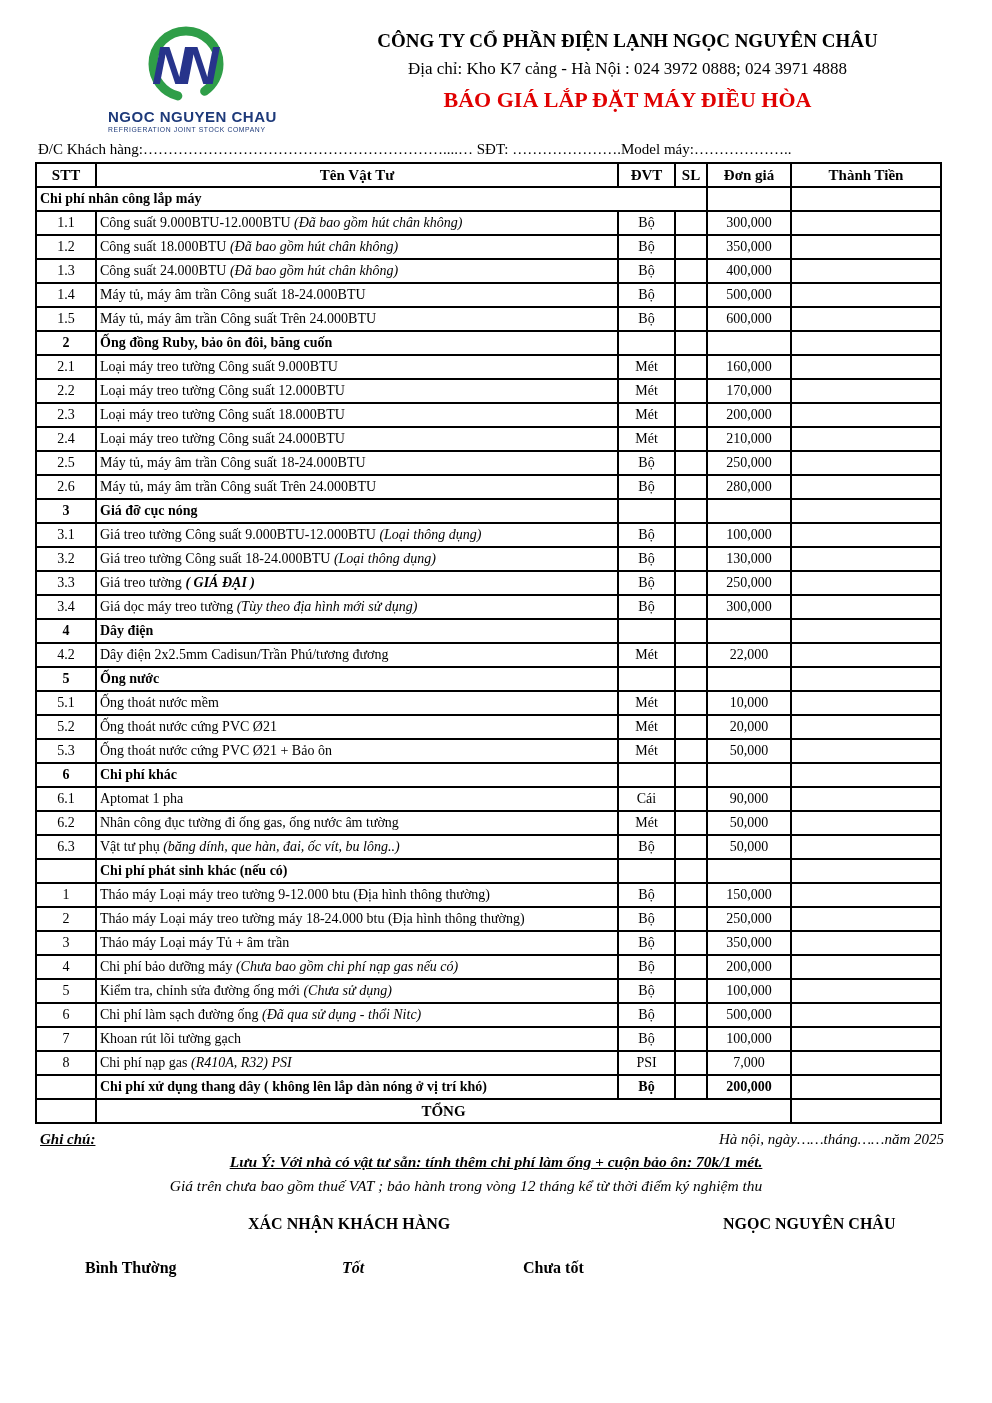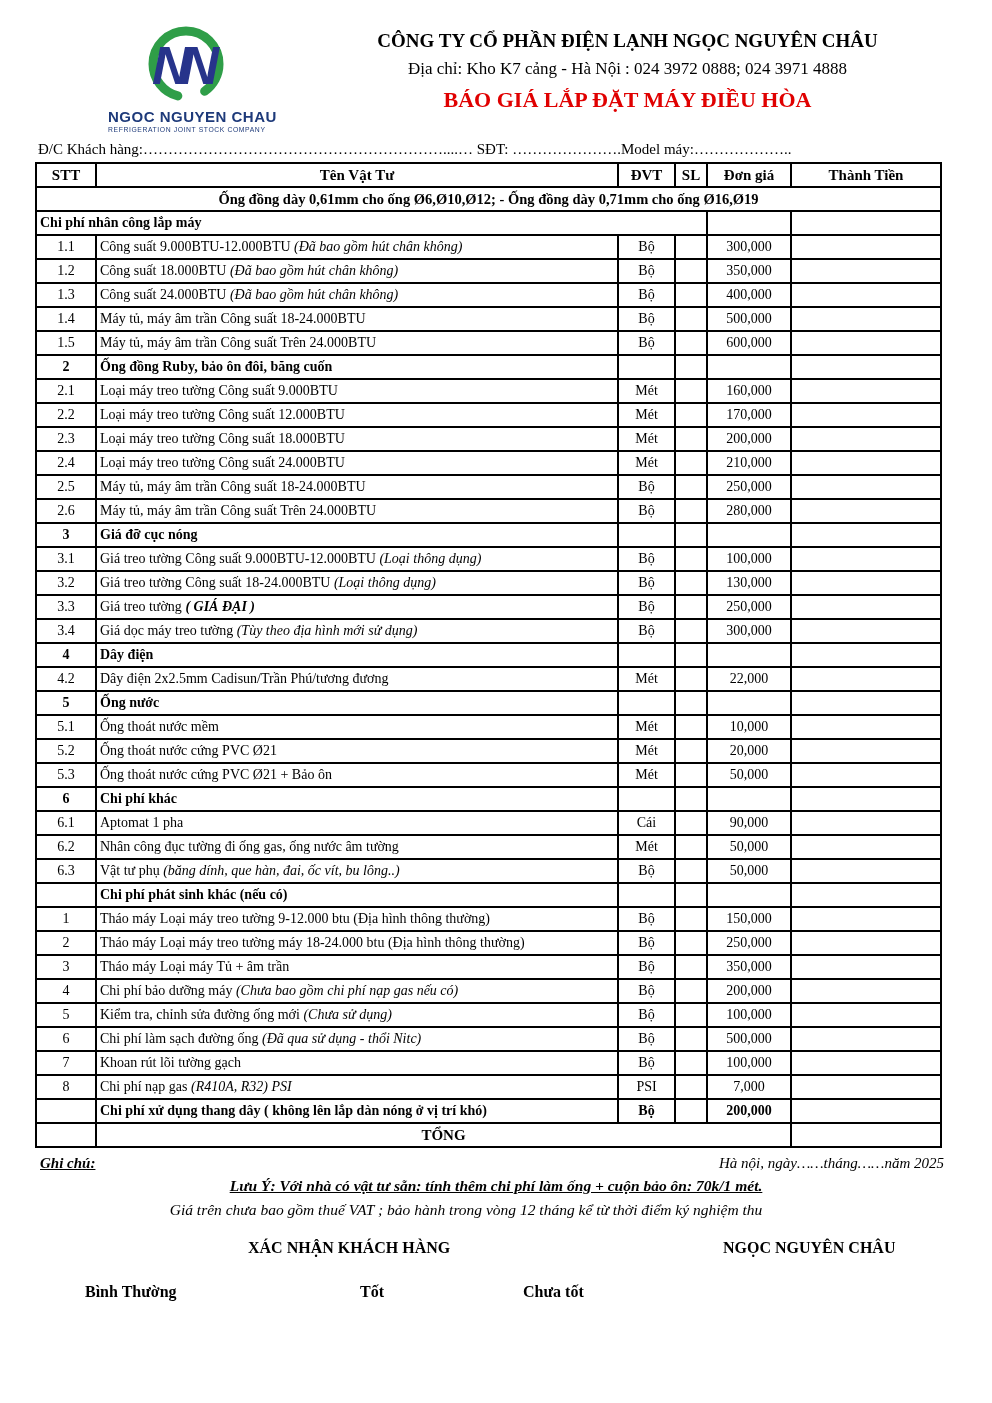--- a/index.html
+++ b/index.html
@@ -54,21 +54,21 @@
   .ghi-chu{font-weight:bold;font-style:italic;text-decoration:underline;}
   .date-line{font-style:italic;}
   .luu-y{text-align:center;font-weight:bold;font-style:italic;text-decoration:underline;
     font-size:15.5px;margin-top:5px;}
   .vat-note{text-align:center;font-style:italic;font-size:15.5px;margin-top:6px;padding-right:60px;}
   .sign-row{position:relative;height:22px;margin-top:20px;font-size:16px;font-weight:bold;}
   .sign-customer{position:absolute;left:248px;}
   .sign-company{position:absolute;left:723px;}
   .grade-row{position:relative;height:22px;margin-top:22px;font-size:16px;font-weight:bold;}
   .grade-0{position:absolute;left:85px;}
-  .grade-1{position:absolute;left:360px;}
+  .grade-1{position:absolute;left:342px;font-style:italic;}
   .grade-2{position:absolute;left:523px;}
 </style>
 </head>
 <body>
 
 <div class="page">
 
   <div class="header">
     <div class="logo-block">
       <svg class="logo-svg" width="104" height="82" viewBox="0 0 104 82">
@@ -101,23 +101,20 @@
       <tr>
         <th>STT</th>
         <th>Tên Vật Tư</th>
         <th>ĐVT</th>
         <th>SL</th>
         <th>Đơn giá</th>
         <th>Thành Tiền</th>
       </tr>
     </thead>
     <tbody id="quote-body">
-        <tr>
-          <td class="c-note" colspan="6">Ống đồng dày 0,61mm cho ống Ø6,Ø10,Ø12;  - Ống đồng dày 0,71mm cho ống Ø16,Ø19</td>
-        </tr>
         <tr class="sec">
           <td class="c-name" colspan="4">Chi phí nhân công lắp máy</td>
           <td class="c-price"></td>
           <td class="c-total"></td>
         </tr>
         <tr>
           <td class="c-stt">1.1</td>
           <td class="c-name">Công suất 9.000BTU-12.000BTU <span class="nt">(Đã bao gồm hút chân không)</span></td>
           <td class="c-dvt">Bộ</td>
           <td class="c-sl"></td>

